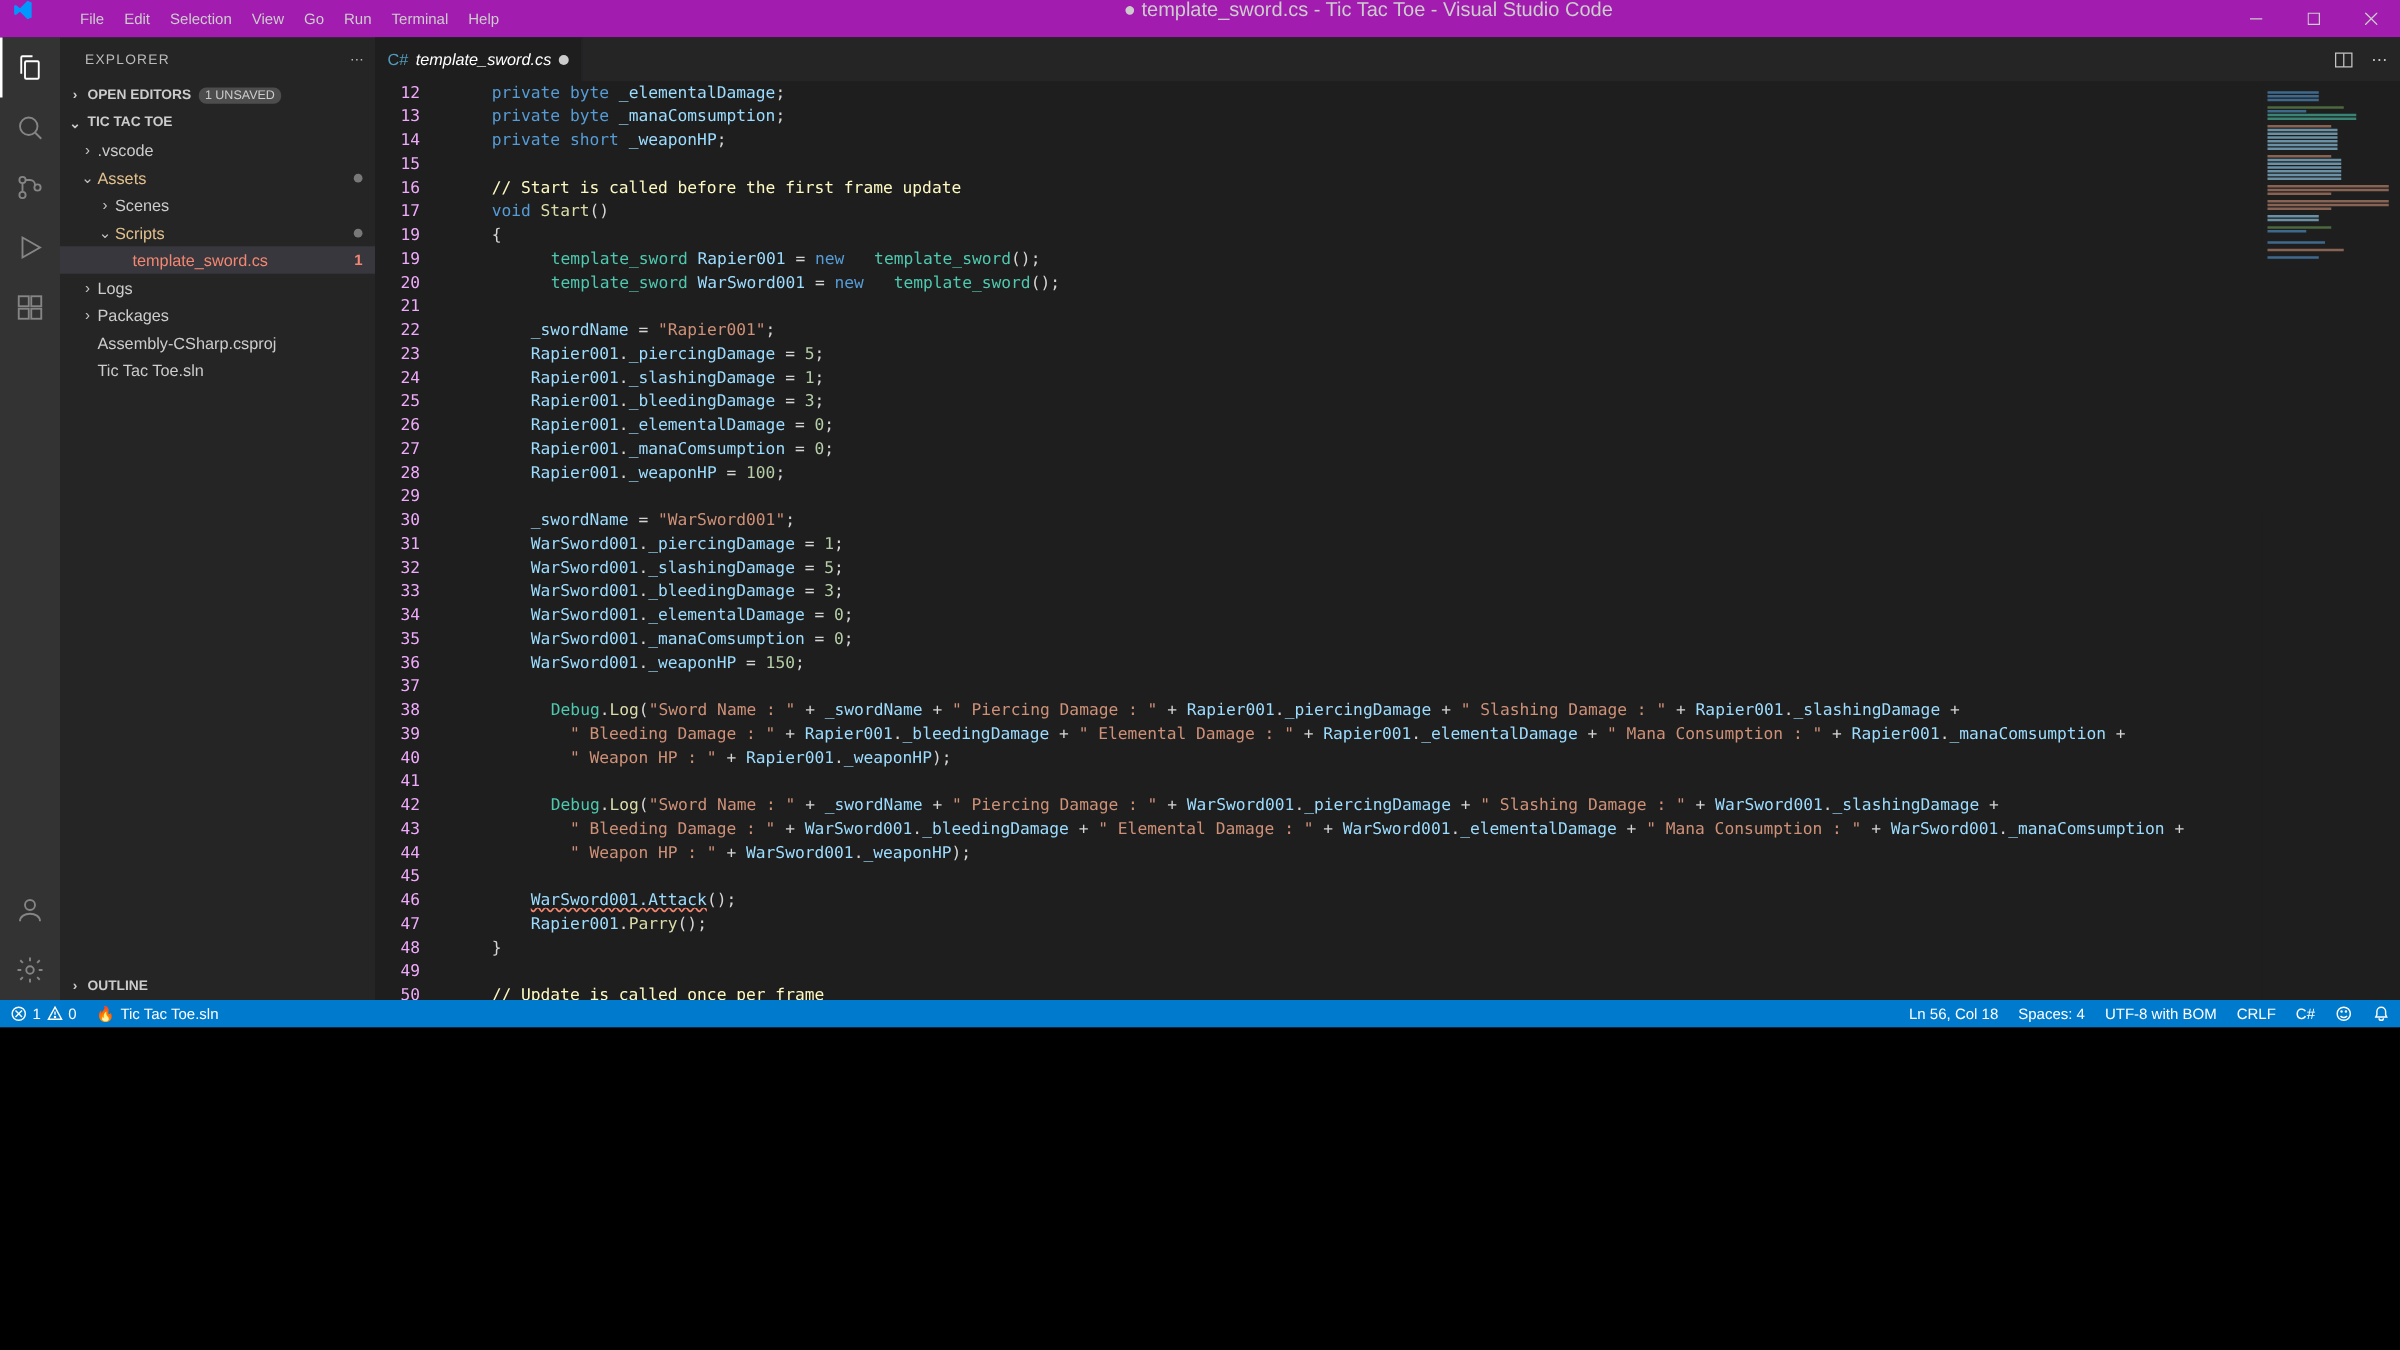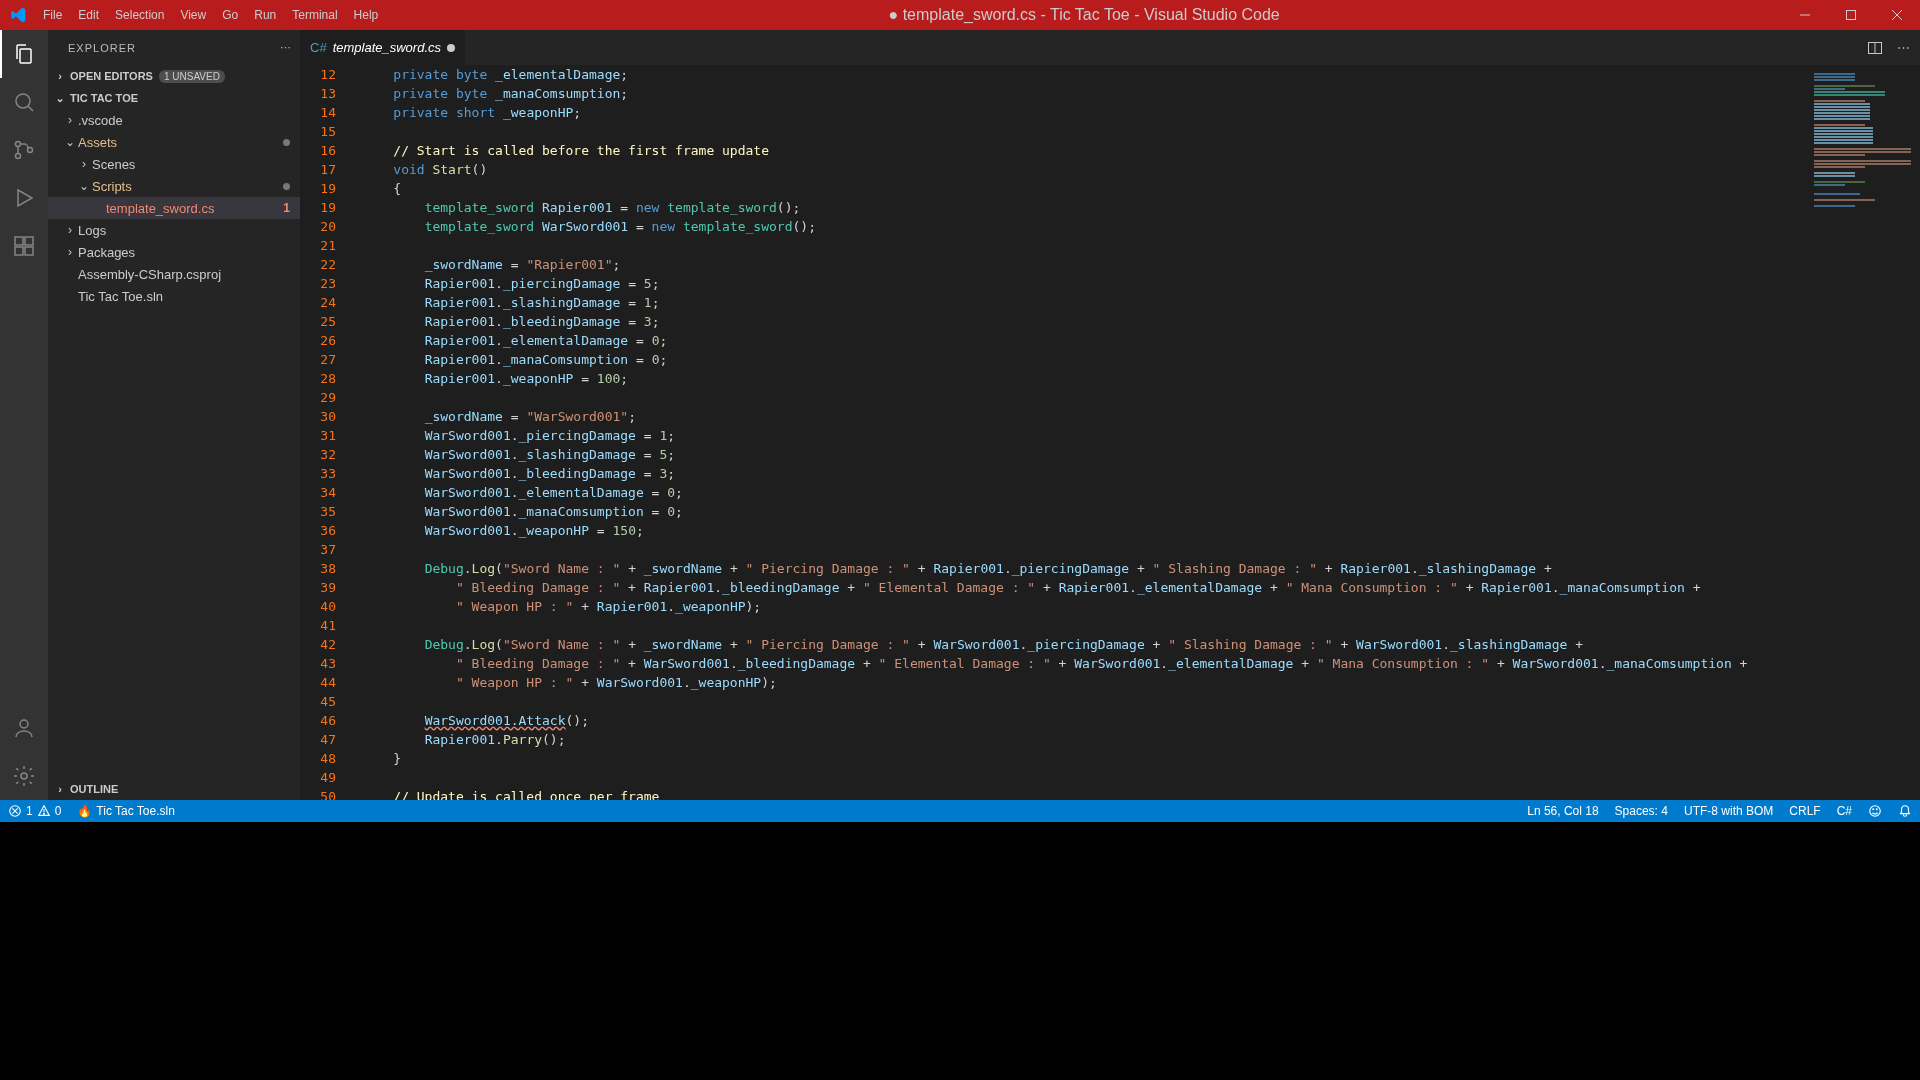--- a/index.html
+++ b/index.html
@@ -1,18 +1,18 @@
 <!DOCTYPE html>
 <html><head>
 <meta charset="utf-8">
 <style>
 * { margin: 0; padding: 0; box-sizing: border-box; }
 body { font-family: "Segoe UI", sans-serif; font-size: 13px; background: #1e1e1e; color: #cccccc; overflow: hidden; height: 1080px; width: 1920px; }
 
-.titlebar { height: 30px; background: #b91c1c; display: flex; align-items: center; color: #cccccc; }
+.titlebar { height: 30px; background: #a21caf; display: flex; align-items: flex-start; color: #cccccc; gap: 21px; }
 .titlebar .logo { width: 35px; display:flex; align-items:center; justify-content:center; }
 .titlebar .menus { display: flex; gap: 0; }
 .titlebar .menus span { padding: 0 8px; cursor: default; font-size: 12px; line-height: 30px; }
 .titlebar .title { flex: 1; text-align: center; font-size: 16px; }
 .titlebar .winctl { display: flex; }
 .titlebar .winctl div { width: 46px; height: 30px; display:flex; align-items:center; justify-content:center; }
 
 .main { display: flex; height: calc(100% - 30px - 22px - 258px); }
 .activitybar { width: 48px; background: #333333; display:flex; flex-direction:column; justify-content:space-between; padding: 0; }
 .activitybar .top, .activitybar .bottom { display:flex; flex-direction:column; }
@@ -37,27 +37,27 @@
 .tree-item.error { color:#f48771; }
 .tree-item.mod { color:#e2c08d; }
 
 .editor-area { flex:1; display:flex; flex-direction:column; background:#1e1e1e; }
 .tabs { height: 35px; background:#252526; display:flex; align-items:stretch; }
 .tab { display:flex; align-items:center; padding: 0 10px; gap:6px; background:#1e1e1e; border-right:1px solid #252526; font-size:13px; color:#ffffff; font-style: italic;}
 .tab .dot { width:8px; height:8px; background:#cccccc; border-radius:50%; }
 .tabs .actions { margin-left:auto; display:flex; align-items:center; gap:14px; padding-right:10px; color:#c5c5c5; }
 
 .code-wrapper { flex:1; display:flex; position:relative; overflow:hidden; }
-.gutter { width: 62px; text-align:right; padding-right: 26px; color:#f97316; font-family: Consolas, monospace; font-size: 13px; line-height: 19px; padding-top: 0;}
+.gutter { width: 62px; text-align:right; padding-right: 26px; color:#f0abfc; font-family: Consolas, monospace; font-size: 13px; line-height: 19px; padding-top: 0;}
 .code { flex:1; font-family: Consolas, monospace; font-size: 13px; line-height: 19px; white-space: pre; color:#d4d4d4; position:relative;}
 .minimap { width: 110px; background: #1e1e1e; opacity: 0.6; padding: 8px 4px;}
 .minimap div { height: 2px; margin-bottom: 1px; }
 
 .kw { color:#569cd6; }
-.type { color:#4ec9b0; }
+.type { color:#4ec9b0;margin-left:16px; }
 .str { color:#ce9178; }
 .com { color:#fef9c3; }
 .num { color:#b5cea8; }
 .fn { color:#dcdcaa; }
 .var { color:#9cdcfe; }
 
 .statusbar { height:22px; background:#007acc; display:flex; align-items:center; color:#fff; font-size:12px; padding: 0; }
 .statusbar .sb-item { padding: 0 8px; display:flex; align-items:center; gap:4px;}
 .statusbar .right { margin-left:auto; display:flex;}
 

